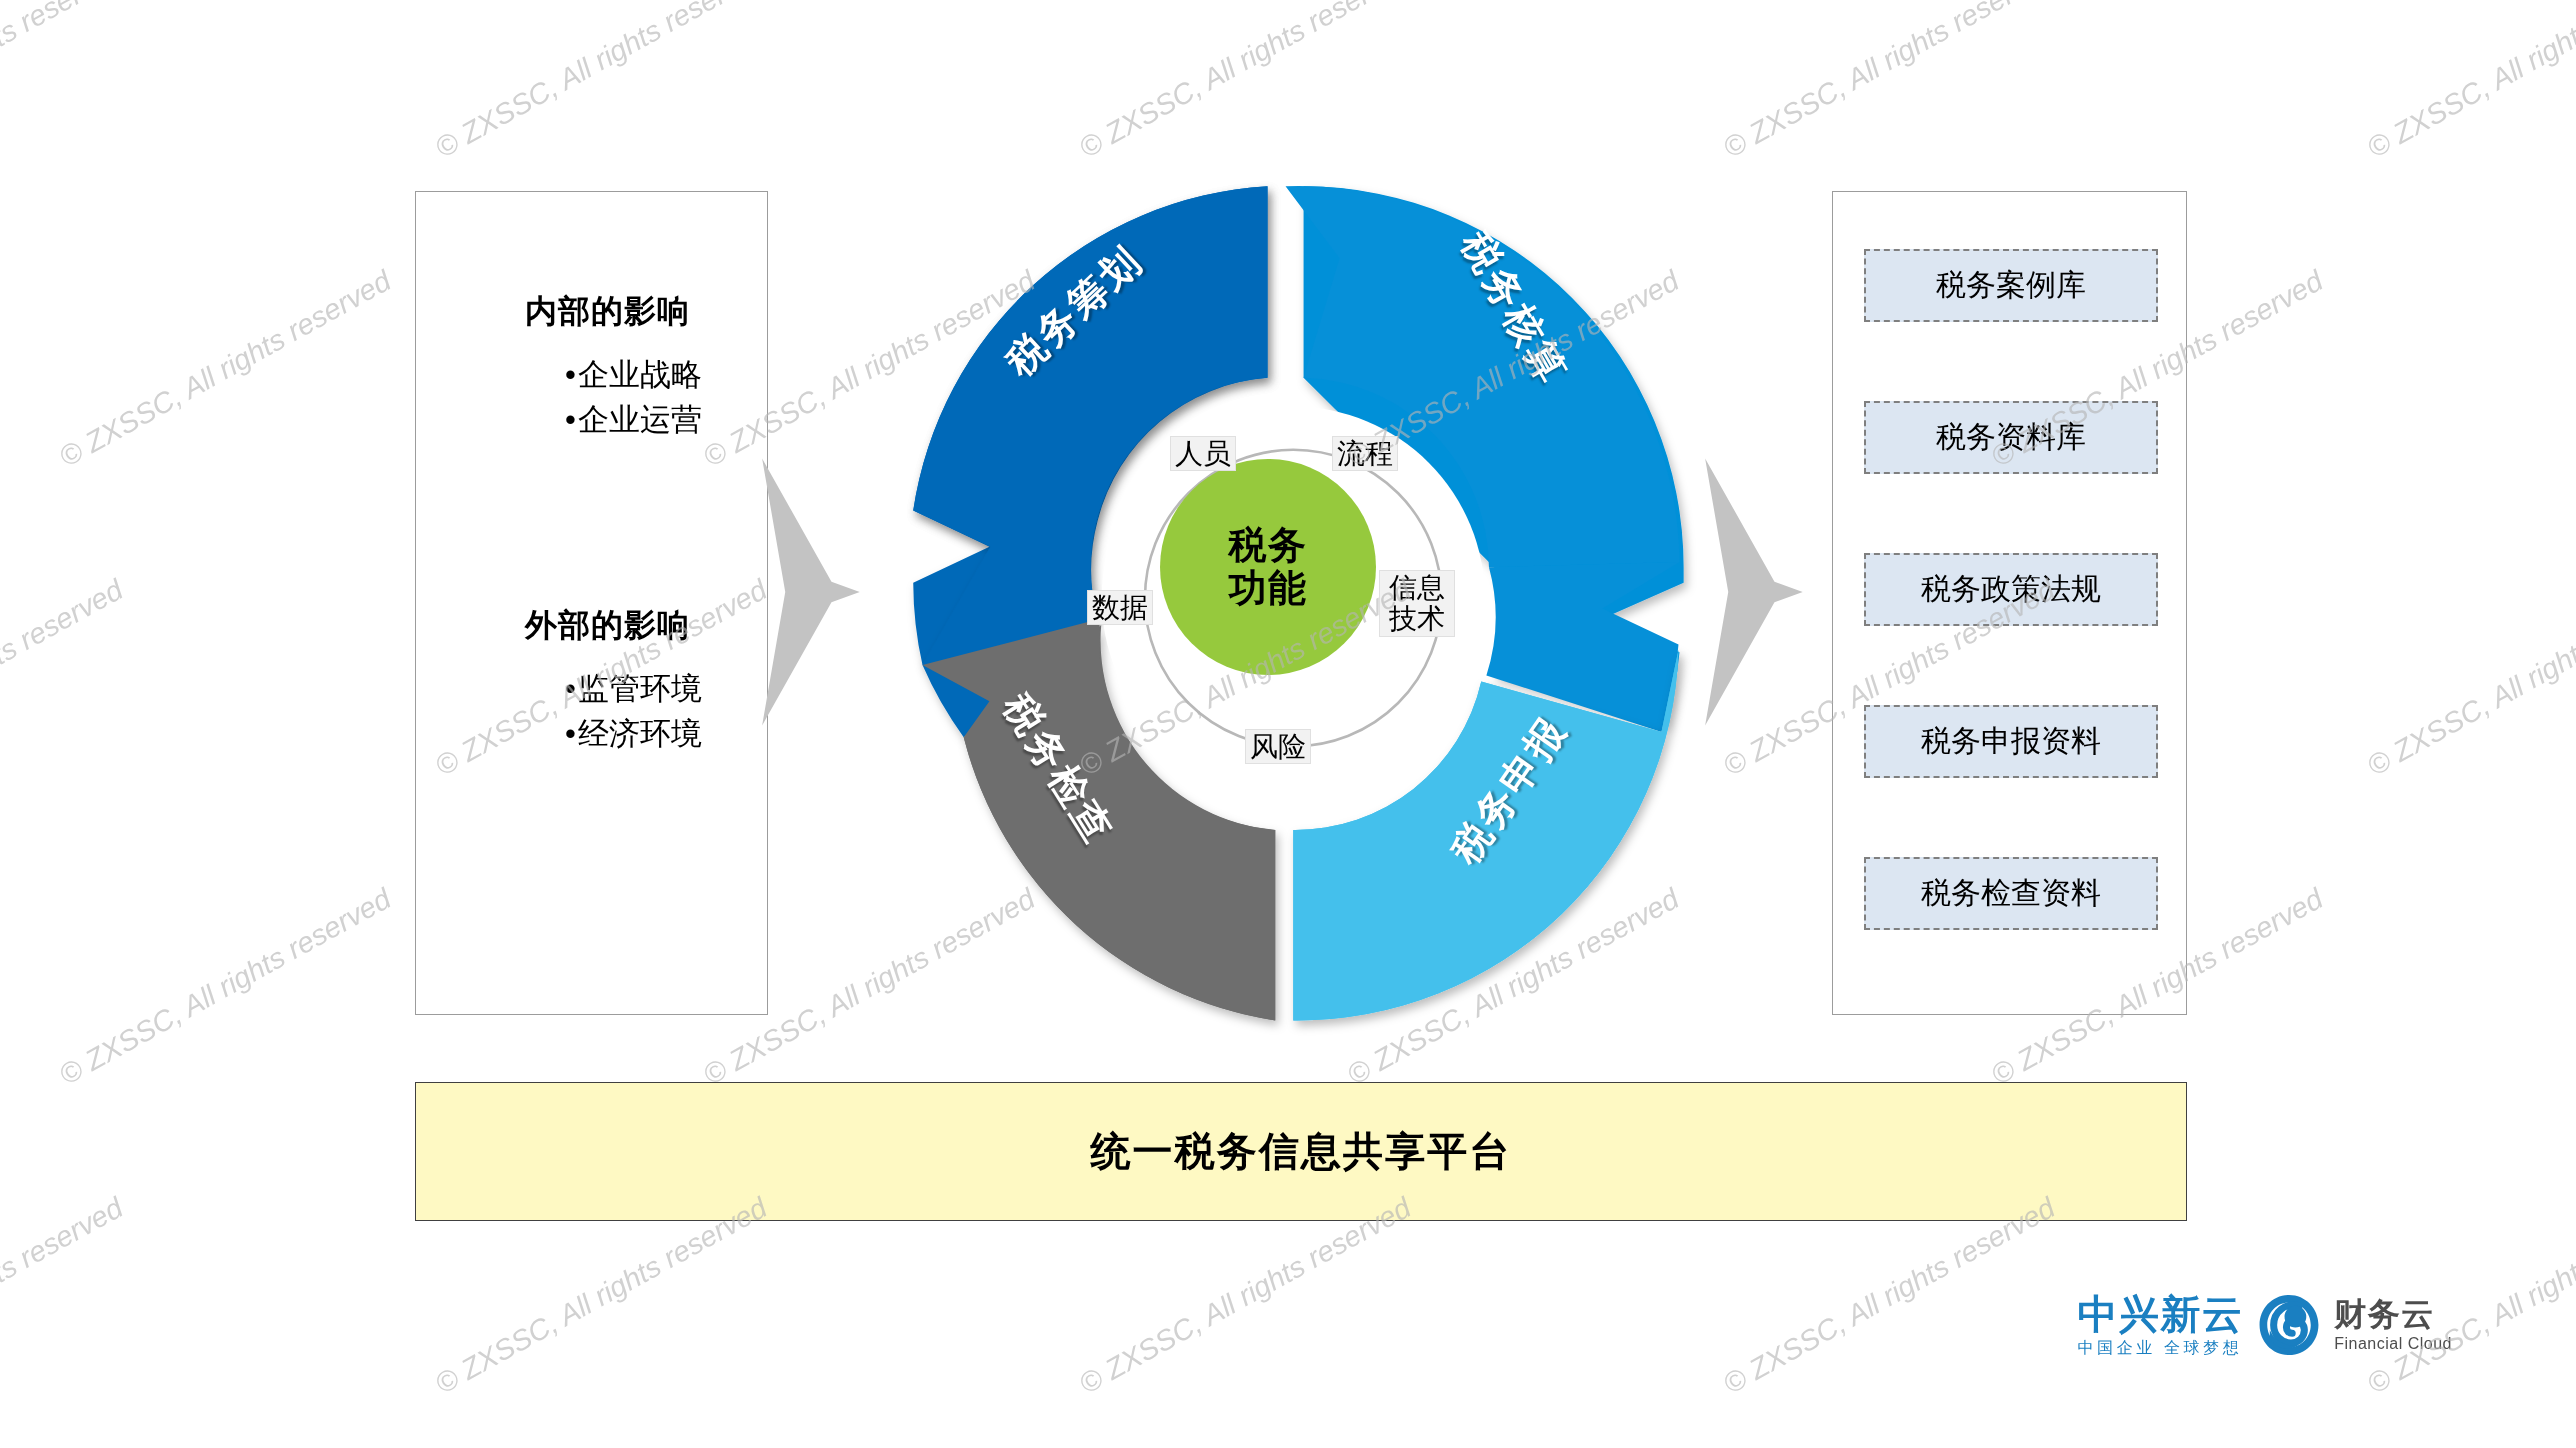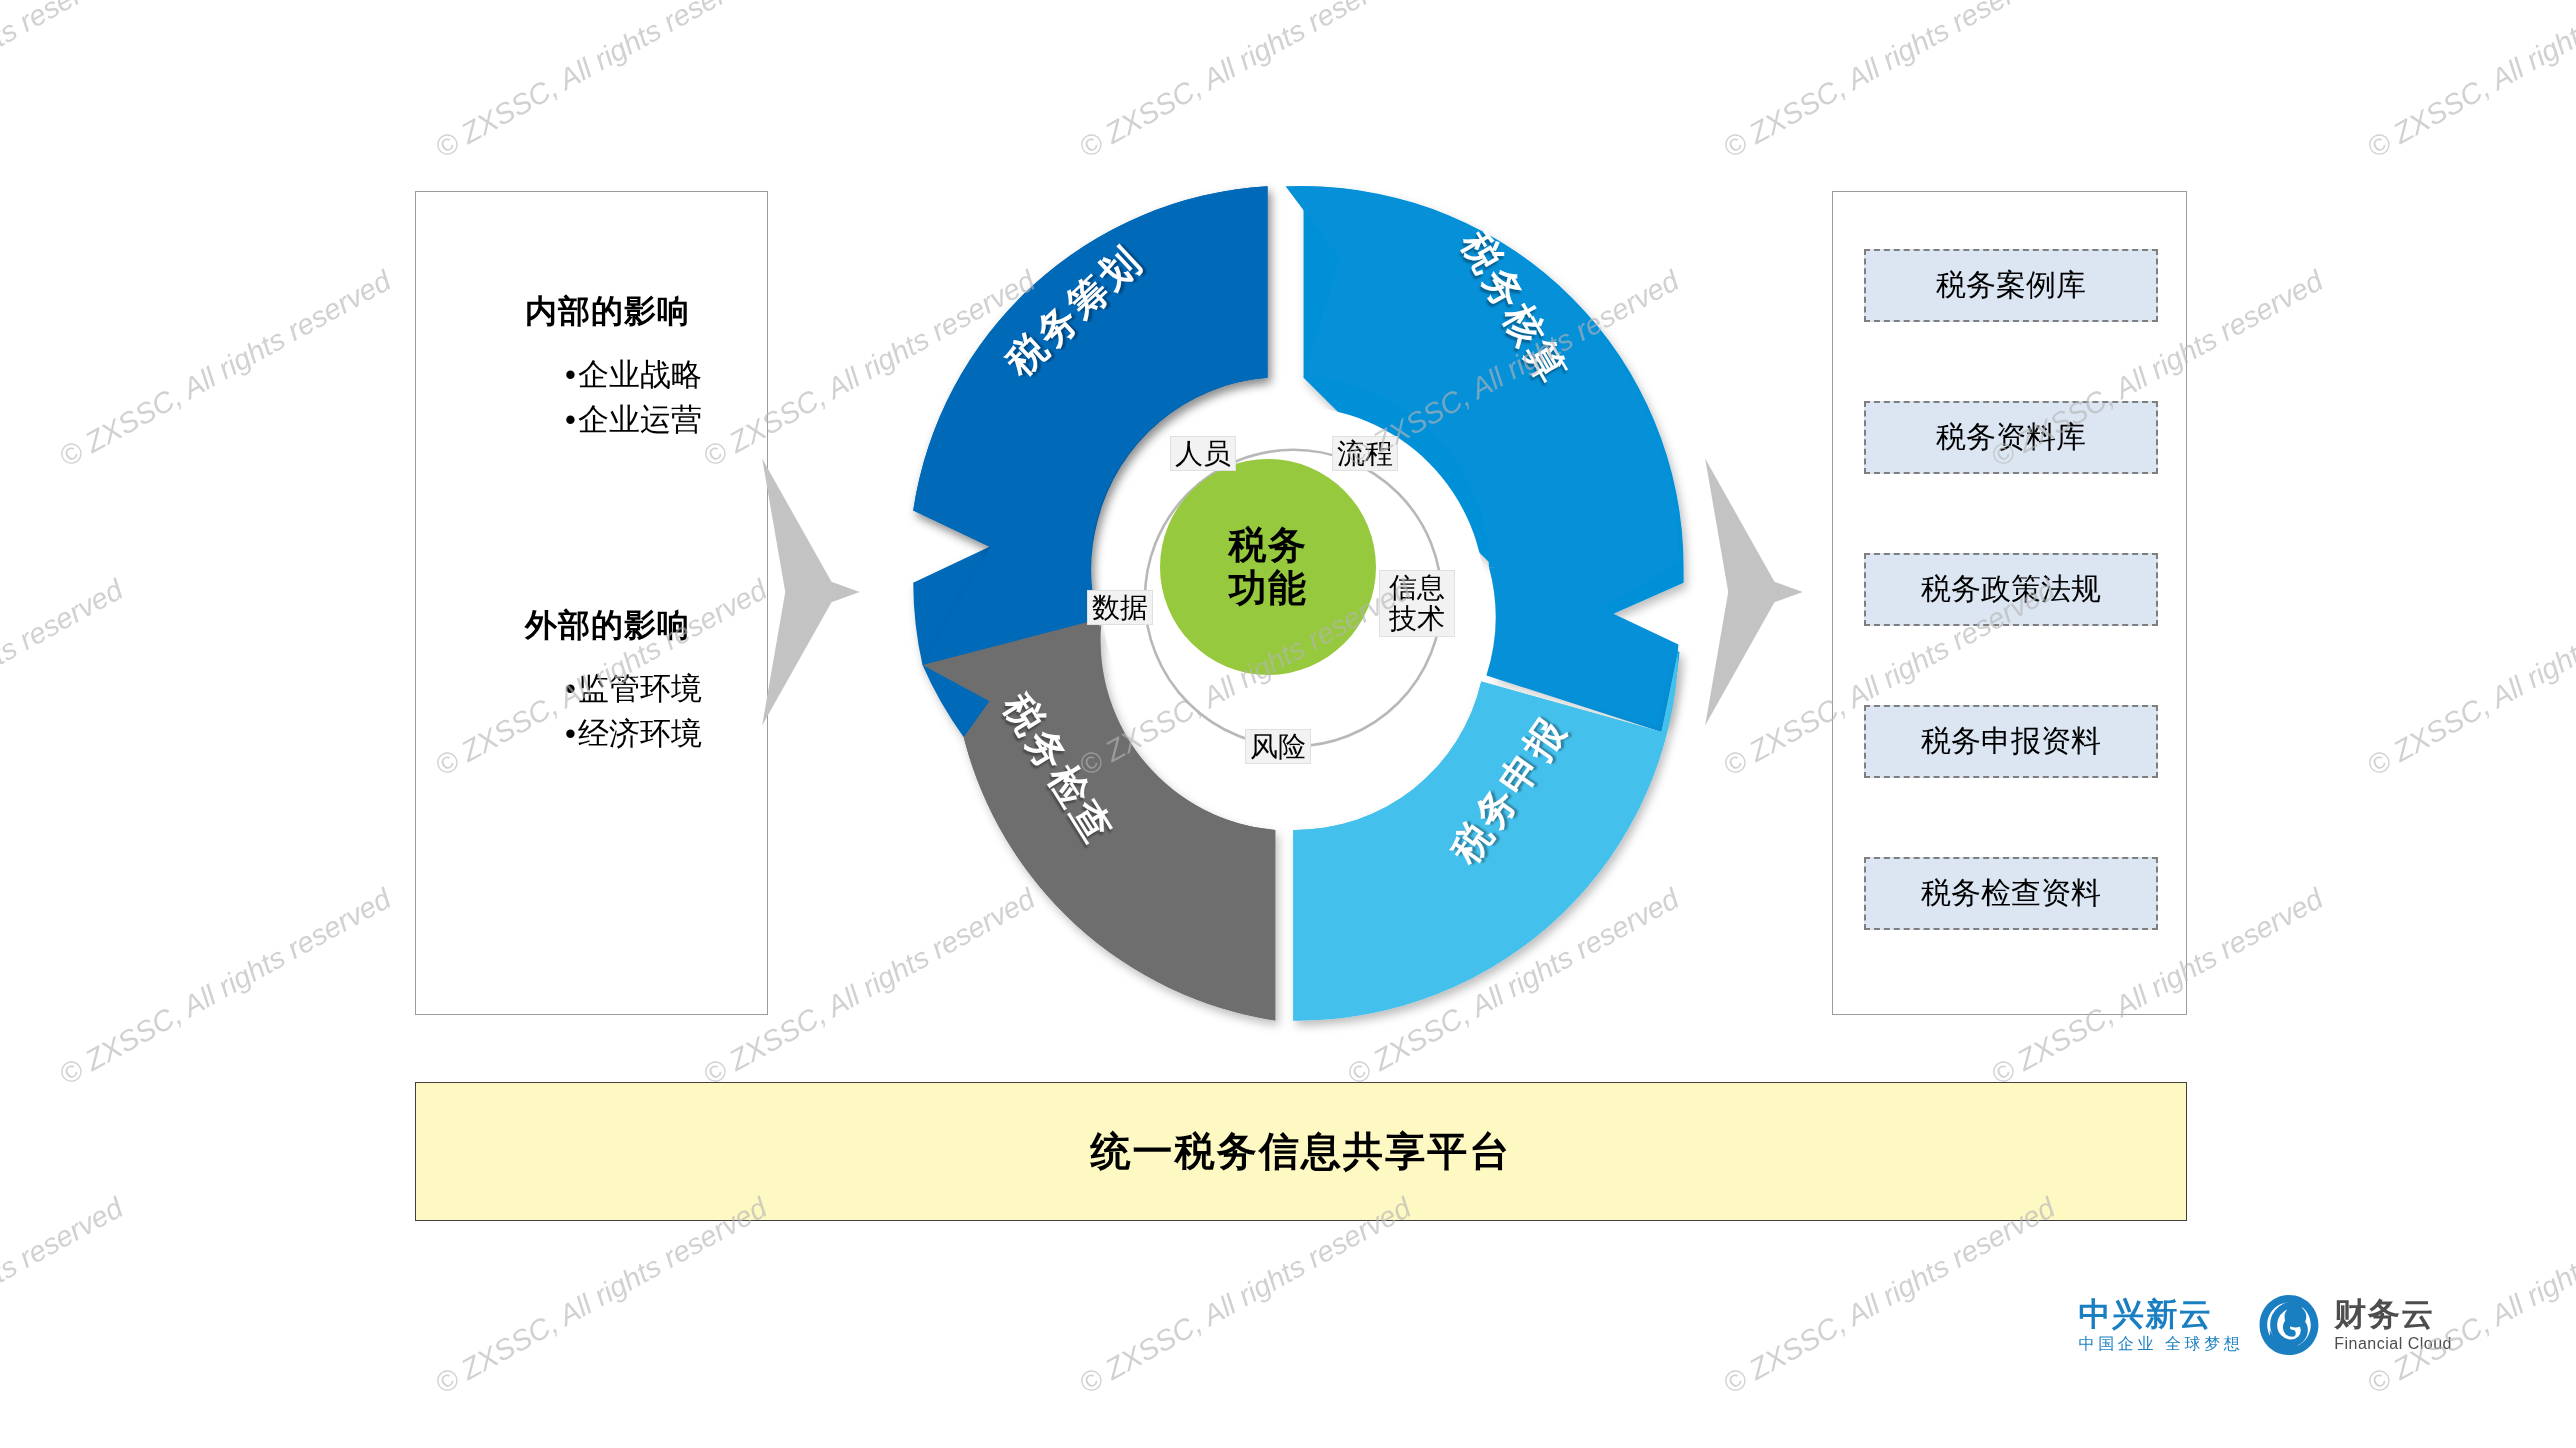--- a/index.html
+++ b/index.html
@@ -107,21 +107,21 @@
   #bottom-banner .bt{
     font-size:40px;font-weight:bold;color:#000;letter-spacing:2.1px;
   }
 
   
   #logo{
     position:absolute;right:124px;top:1293px;
     display:flex;align-items:center;gap:13.4px;z-index:20;
   }
   .logo-left{display:flex;flex-direction:column;align-items:flex-start;}
-  .logo-left .l1{font-size:32px;font-weight:bold;color:#1a7fc1;letter-spacing:1.5px;line-height:1;}
+  .logo-left .l1{font-size:40px;font-weight:bold;color:#1a7fc1;letter-spacing:1.5px;line-height:1;}
   .logo-left .l2{font-size:16px;color:#1a7fc1;letter-spacing:3.6px;margin-top:5.7px;line-height:1;}
   .logo-right{display:flex;flex-direction:column;align-items:flex-start;}
   .logo-right .r1{font-size:32px;font-weight:bold;color:#4d4d4d;letter-spacing:1.5px;line-height:1;}
   .logo-right .r2{font-size:16px;color:#4d4d4d;letter-spacing:0.5px;margin-top:5.7px;line-height:1;text-align:right;}
 </style>
 </head>
 <body>
 
 <div id="left-panel" class="panel">
 

